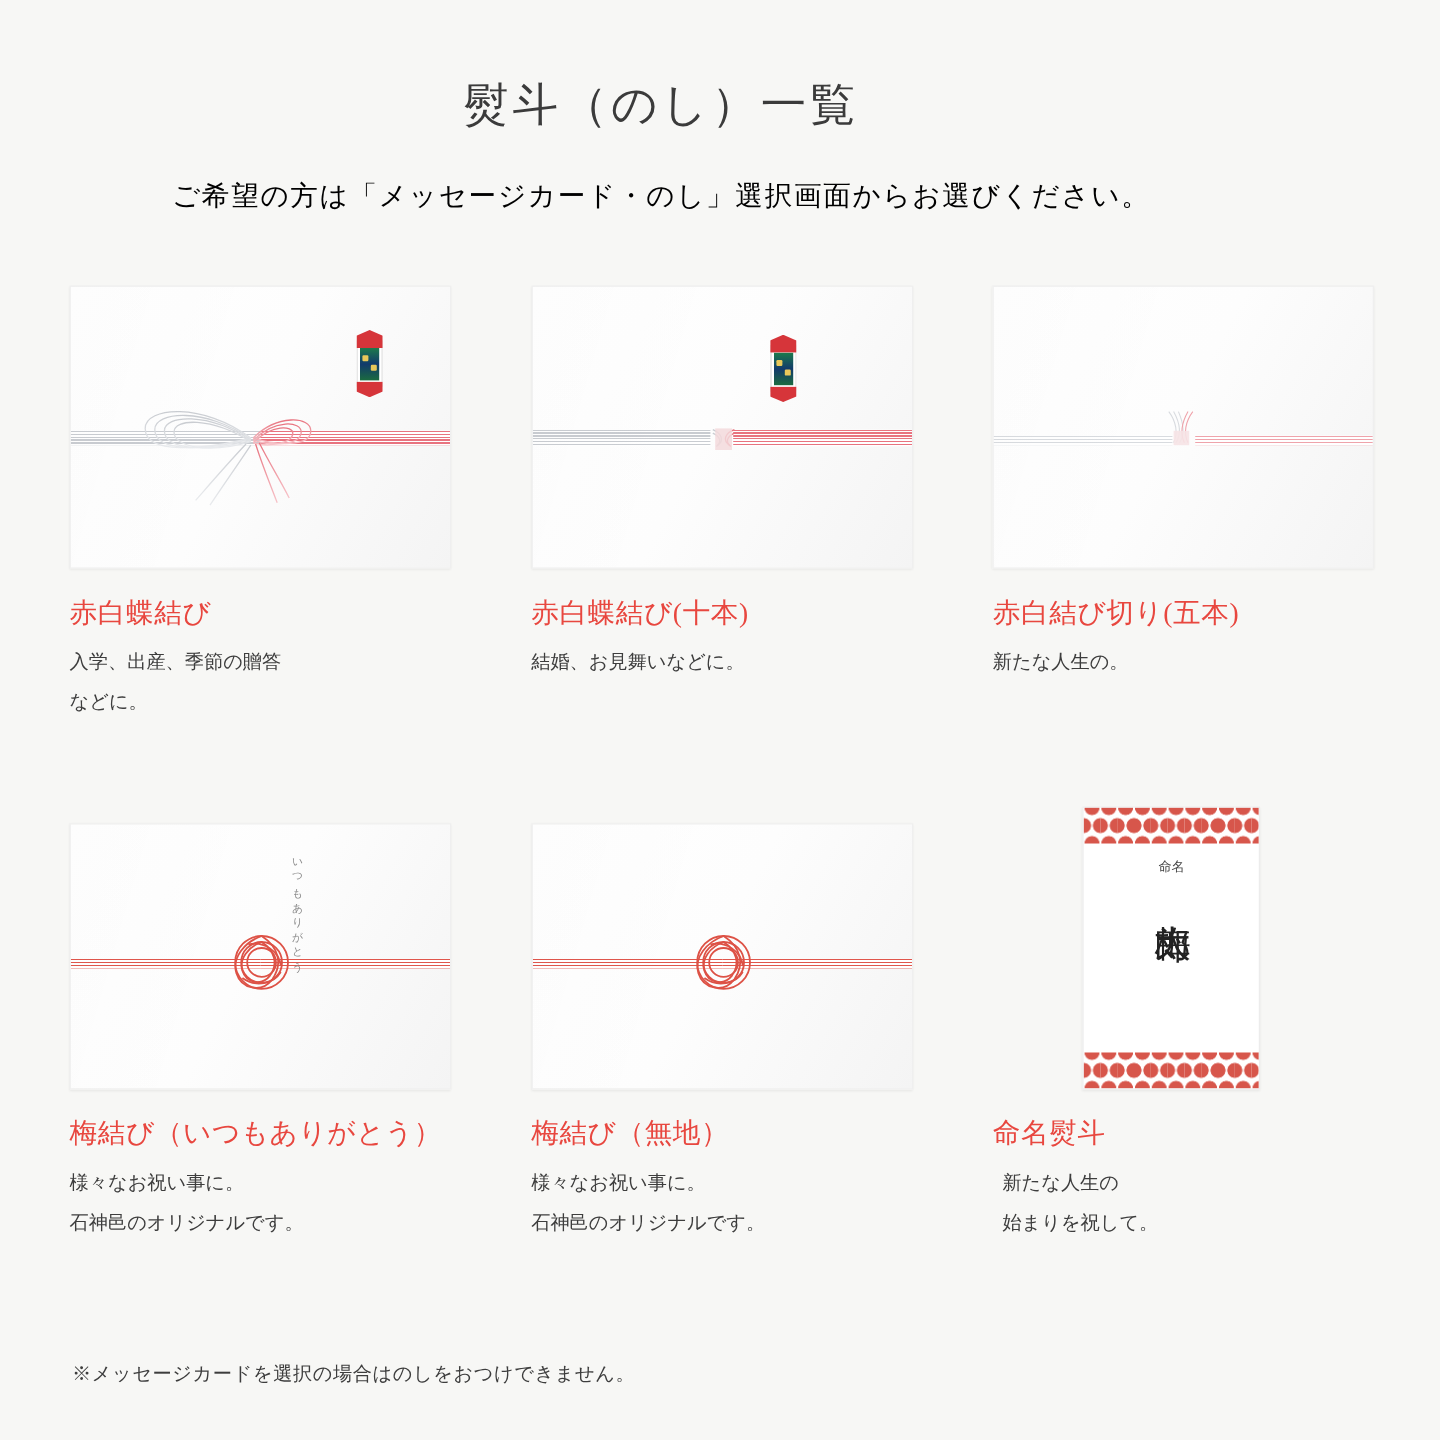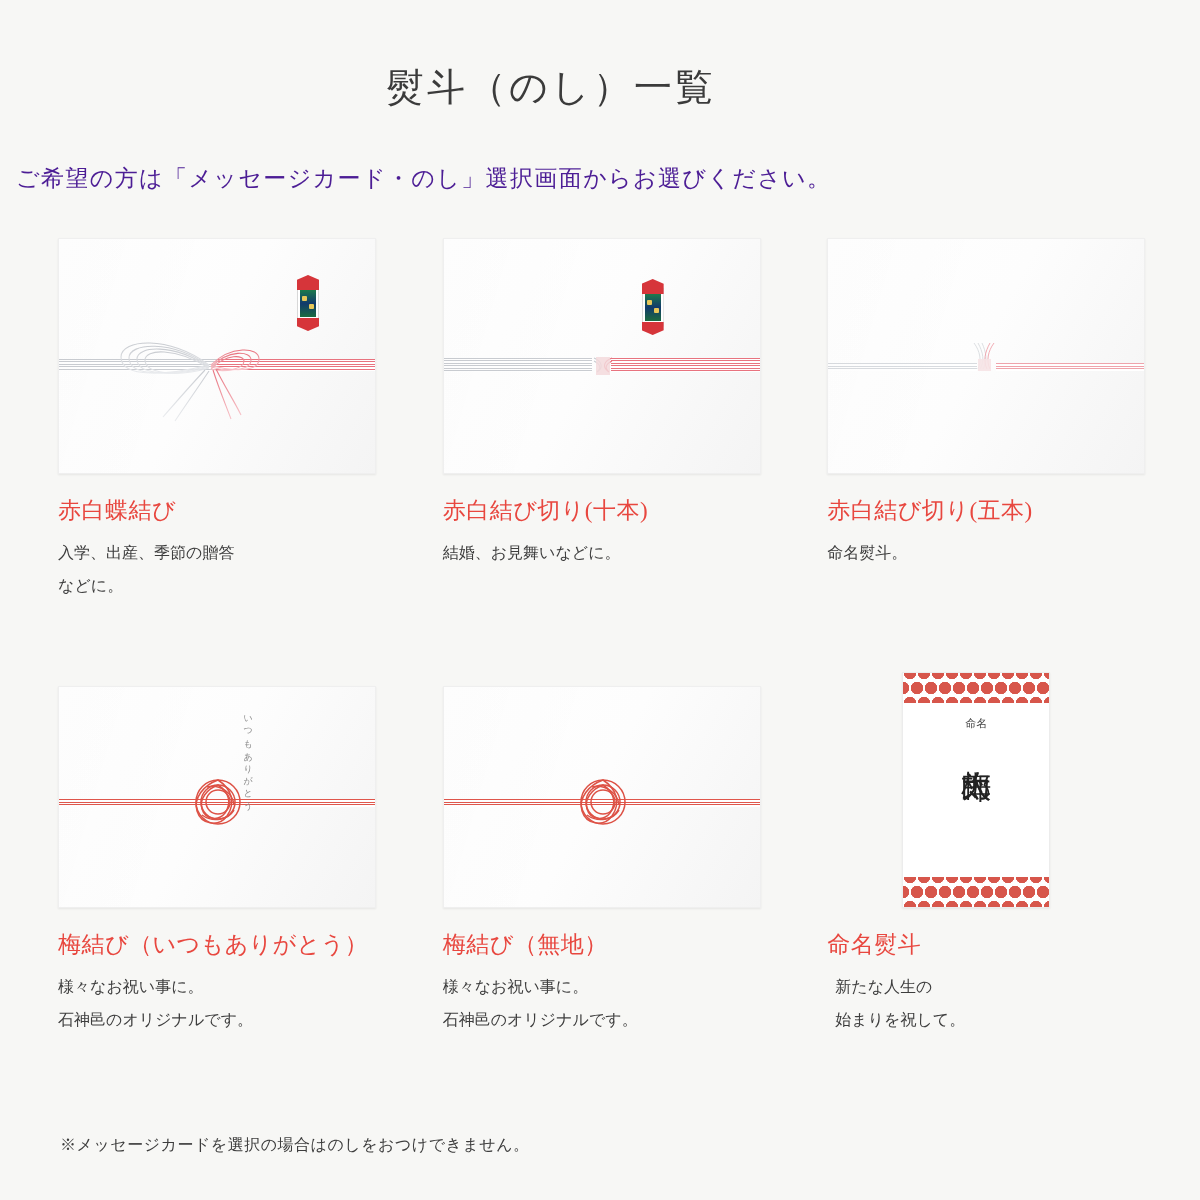--- a/index.html
+++ b/index.html
@@ -28,24 +28,25 @@
     text-align: center;
     font-size: 38px;
     letter-spacing: 3px;
     color: #3b3b3b;
     font-weight: 400;
     margin: 0;
     padding-top: 62px;
     font-family: "Liberation Serif", "DejaVu Serif", serif;
   }
   .page-subtitle {
+    text-align: center;
     font-size: 23px;
     letter-spacing: 1.4px;
-    color: #4c1d95;
-    margin: 16px;
+    color: #000000;
+    margin: 1px;
     padding-top: 34px;
     font-family: "Liberation Serif", "DejaVu Serif", serif;
   }
 
   
   .grid {
     position: absolute;
     top: 238px;
     left: 58px;
     width: 1088px;
@@ -366,21 +367,21 @@
             <rect x="152" y="118" width="14" height="18" fill="#f3d9dc" opacity="0.85"></rect>
           </svg>
           <div class="noshi" style="left:198px;top:40px">
             <div class="body"></div>
               <div class="top"></div>
               <div class="mid"></div>
               <div class="bottom"></div>
           </div>
         </div>
       </div>
-      <div class="caption-title">赤白結び切り(十本)</div>
+      <div class="caption-title">赤白蝶結び(十本)</div>
       <div class="caption-desc" style="white-space:pre-line">結婚、お見舞いなどに。</div>
     </div>
 
     <div class="cell">
       <div class="thumb">
         <div class="envelope">
           <div class="band" style="height:8px;top:124px">
             <div class="left stripes-silver-light" style="height:8px;width:47%"></div>
             <div class="right stripes-red-light" style="height:8px;width:47%"></div>
           </div>
@@ -392,21 +393,21 @@
             </g>
             <g fill="none" stroke-width="0.9" stroke="#efa3ab">
               <path d="M166 104 C 160 112, 158 122, 162 130"></path>
               <path d="M162 104 C 157 113, 155 122, 159 130"></path>
             </g>
             <rect x="150" y="120" width="13" height="12" fill="#f6e3e5" opacity="0.9"></rect>
           </svg>
         </div>
       </div>
       <div class="caption-title">赤白結び切り(五本)</div>
-      <div class="caption-desc" style="white-space:pre-line">命名熨斗。</div>
+      <div class="caption-desc" style="white-space:pre-line">新たな人生の。</div>
     </div>
 
     <div class="cell" style="margin-top:48px">
       <div class="thumb">
         <div class="envelope" style="top:14px;height:222px">
           <div class="band" style="height:8px;top:112px">
             <div class="left" style="height:8px;width:50%;background:repeating-linear-gradient(to bottom,#e0564c 0px,#e0564c 1px,#ffffff 1px,#ffffff 2.6px)"></div>
             <div class="right" style="height:8px;width:50%;background:repeating-linear-gradient(to bottom,#e0564c 0px,#e0564c 1px,#ffffff 1px,#ffffff 2.6px)"></div>
           </div>
           <div class="vert-text">いつもありがとう</div>

